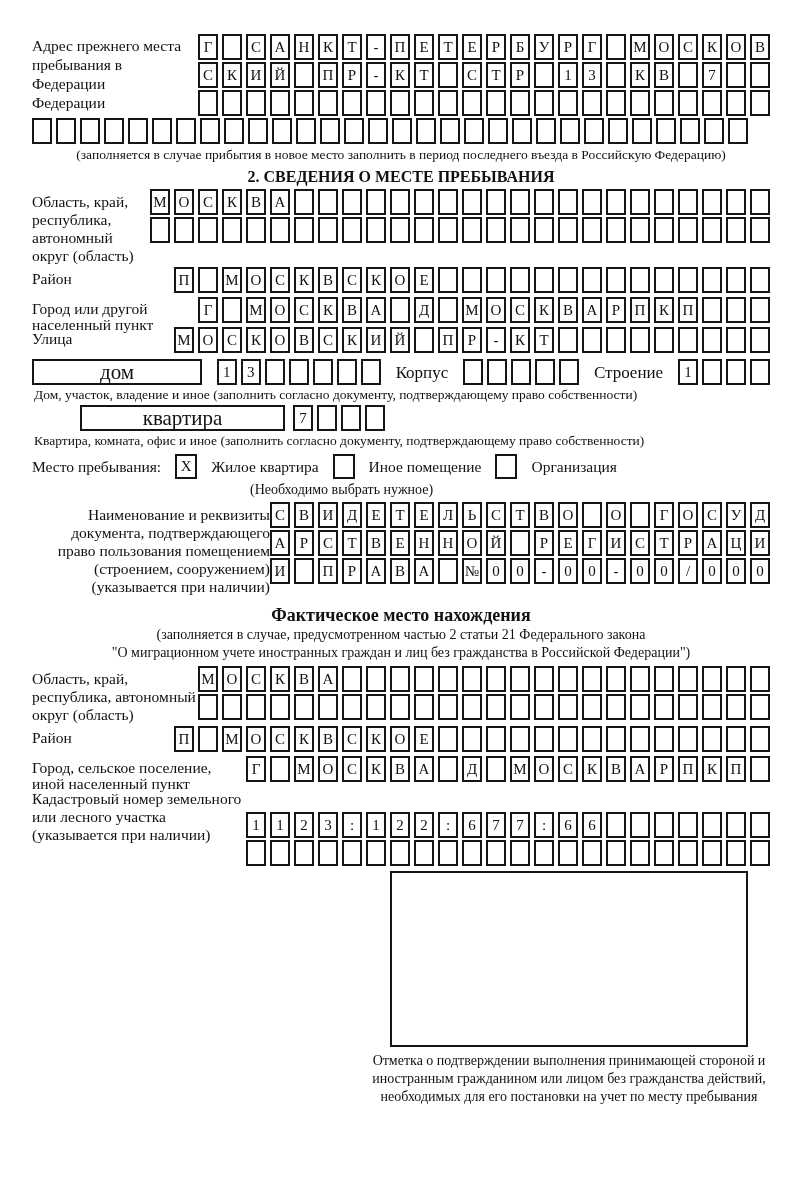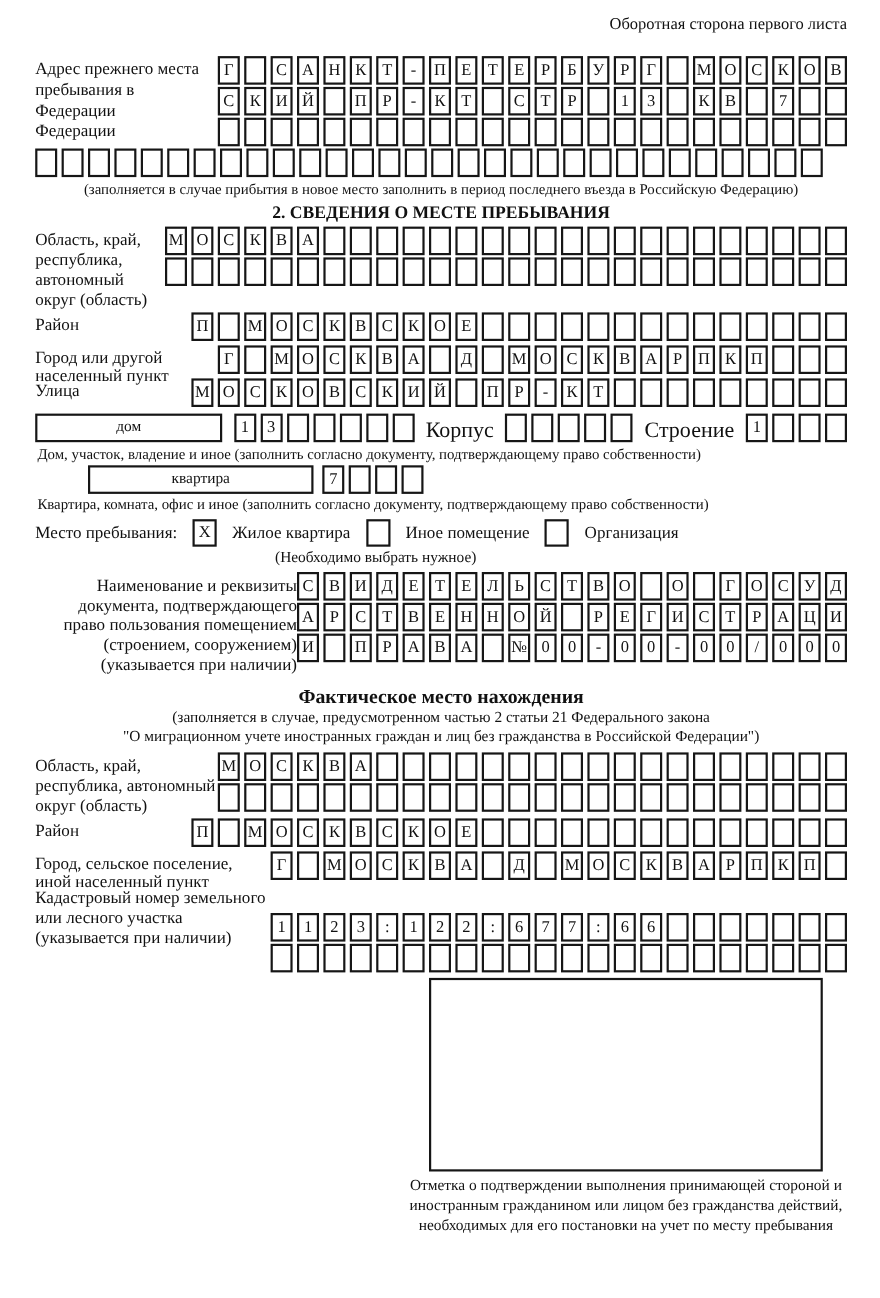--- a/index.html
+++ b/index.html
@@ -22,24 +22,24 @@
   .cap-left { font-size:13.5px; margin:2px 0 2px 2px; }
   .sec-title { text-align:center; font-weight:bold; font-size:16px; margin:5px 0 3px; }
 
   .field { display:flex; align-items:flex-start; margin-bottom:2px; }
   .field .flabel { flex:1; font-size:15.5px; line-height:18px; padding-top:4px; }
   .field.tight { height:28px; }
   .field.tight .flabel { line-height:16px; }
 
   .house-row { display:flex; align-items:flex-start; justify-content:space-between; margin-top:4px; }
   .wide-box { border:2px solid #161616; height:26px; display:flex; align-items:center;
-              justify-content:center; font-size:14px; flex:none; }
+              justify-content:center; font-size:21px; flex:none; }
   .wide-box.dom { width:170px; }
   .wide-box.kv { width:205px; }
-  .inline-label { font-size:20px; padding-top:4px; }
+  .inline-label { font-size:17px; padding-top:4px; }
   .kv-row { display:flex; gap:8px; margin-top:2px; align-items:flex-start;padding-left:48px; }
 
   .stay-row { display:flex; align-items:center; gap:14px; margin-top:4px; height:27px; }
   .stay-row .flabel { font-size:15.5px; }
   .checkbox { width:22px; height:25px; border:2px solid #161616; display:flex; align-items:center;
               justify-content:center; font-size:15px; flex:none; }
   .stay-note { font-size:14px; margin:2px 0 2px 218px; }
 
   .doc-block { margin-top:4px;text-align:right; }
   .fact-title { text-align:center; font-weight:bold; font-size:18px; margin-top:9px; }
@@ -50,21 +50,20 @@
 
   .stamp-wrap { width:402px; margin-left:auto; margin-top:5px; }
   .stamp-box { width:358px; height:176px; border:2px solid #161616; margin:0 auto 5px; }
   .stamp-cap { font-size:14px; line-height:18px; text-align:center; }
 </style>
 </head>
 <body>
 
 <div class="page">
 
-  <div class="header-note">Оборотная сторона первого листа</div>
 
   <div class="addr-block">
     <div class="flabel">Адрес прежнего места пребывания в Федерации Федерации</div>
     <div class="rows-col">
       <div class="cells">
           <span class="cell">Г</span>
           <span class="cell"></span>
           <span class="cell">С</span>
           <span class="cell">А</span>
           <span class="cell">Н</span>

